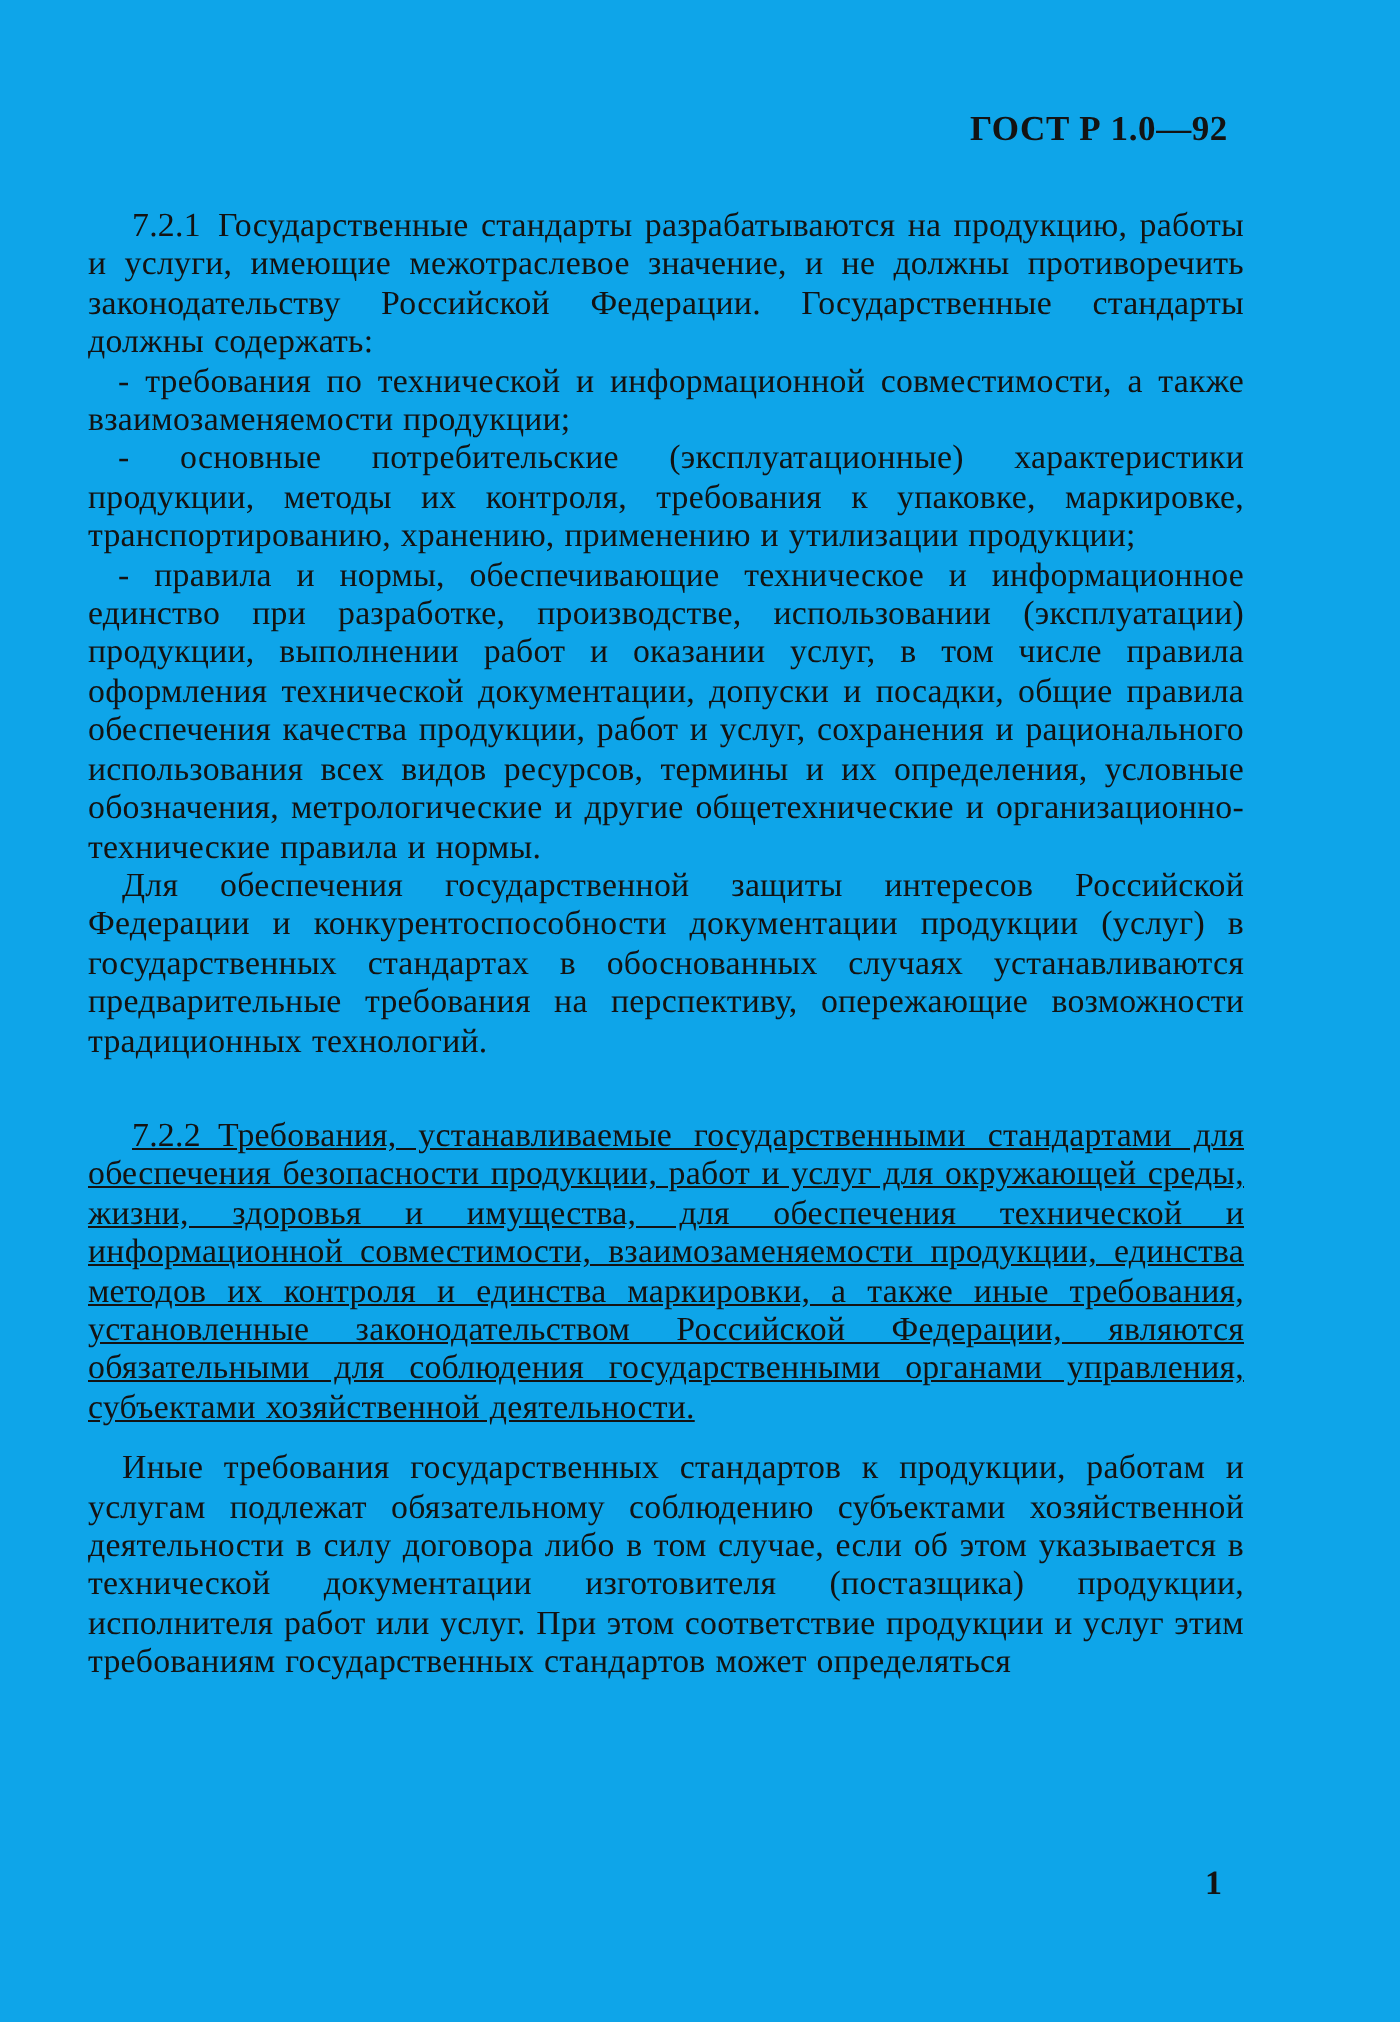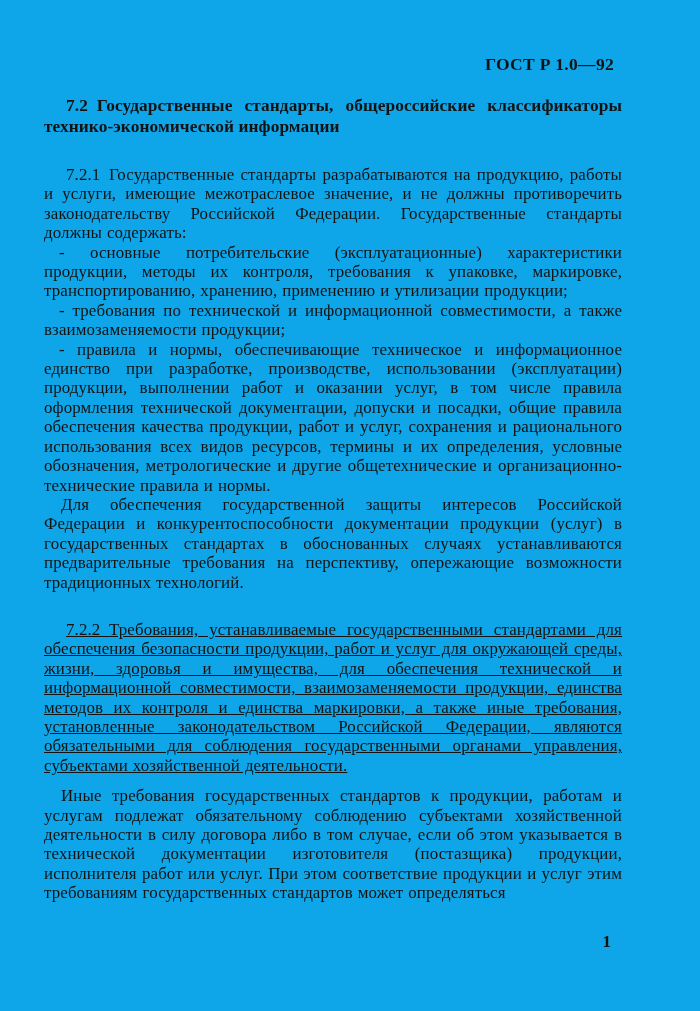--- a/index.html
+++ b/index.html
@@ -60,28 +60,27 @@
     letter-spacing: 1px;
   }
 </style>
 </head>
 <body>
 
 <div class="page">
   <div class="content">
     <div class="doc-header">ГОСТ Р 1.0—92</div>
 
-    <h2 class="heading">7.2 Государственные стандарты, общероссийские классификаторы технико-экономической информации</h2>
 
     <p class="para num first-para">7.2.1 Государственные стандарты разрабатываются на продукцию, работы и услуги, имеющие межотраслевое значение, и не должны противоречить законодательству Российской Федерации. Государственные стандарты должны содержать:</p>
 
 
+    <p class="para dash">- требования по технической и информационной совместимости, а также взаимозаменяемости продукции;</p>
+
     <p class="para dash">- основные потребительские (эксплуатационные) характеристики продукции, методы их контроля, требования к упаковке, маркировке, транспортированию, хранению, применению и утилизации продукции;</p>
-
-    <p class="para dash">- требования по технической и информационной совместимости, а также взаимозаменяемости продукции;</p>
 
     <p class="para dash">- правила и нормы, обеспечивающие техническое и информационное единство при разработке, производстве, использовании (эксплуатации) продукции, выполнении работ и оказании услуг, в том числе правила оформления технической документации, допуски и посадки, общие правила обеспечения качества продукции, работ и услуг, сохранения и рационального использования всех видов ресурсов, термины и их определения, условные обозначения, метрологические и другие общетехнические и организационно-технические правила и нормы.</p>
 
     <p class="para plain">Для обеспечения государственной защиты интересов Российской Федерации и конкурентоспособности документации продукции (услуг) в государственных стандартах в обоснованных случаях устанавливаются предварительные требования на перспективу, опережающие возможности традиционных технологий.</p>
 
     <p class="para num gap-lg">7.2.2 Требования, устанавливаемые государственными стандартами для обеспечения безопасности продукции, работ и услуг для окружающей среды, жизни, здоровья и имущества, для обеспечения технической и информационной совместимости, взаимозаменяемости продукции, единства методов их контроля и единства маркировки, а также иные требования, установленные законодательством Российской Федерации, являются обязательными для соблюдения государственными органами управления, субъектами хозяйственной деятельности.</p>
 
     <p class="para plain gap-sm">Иные требования государственных стандартов к продукции, работам и услугам подлежат обязательному соблюдению субъектами хозяйственной деятельности в силу договора либо в том случае, если об этом указывается в технической документации изготовителя (постазщика) продукции, исполнителя работ или услуг. При этом соответствие продукции и услуг этим требованиям государственных стандартов может определяться</p>
   </div>
 

